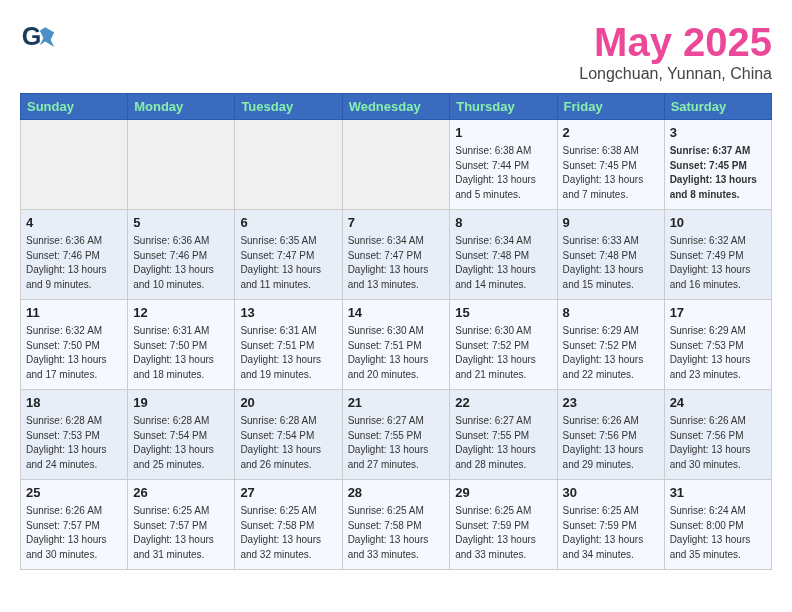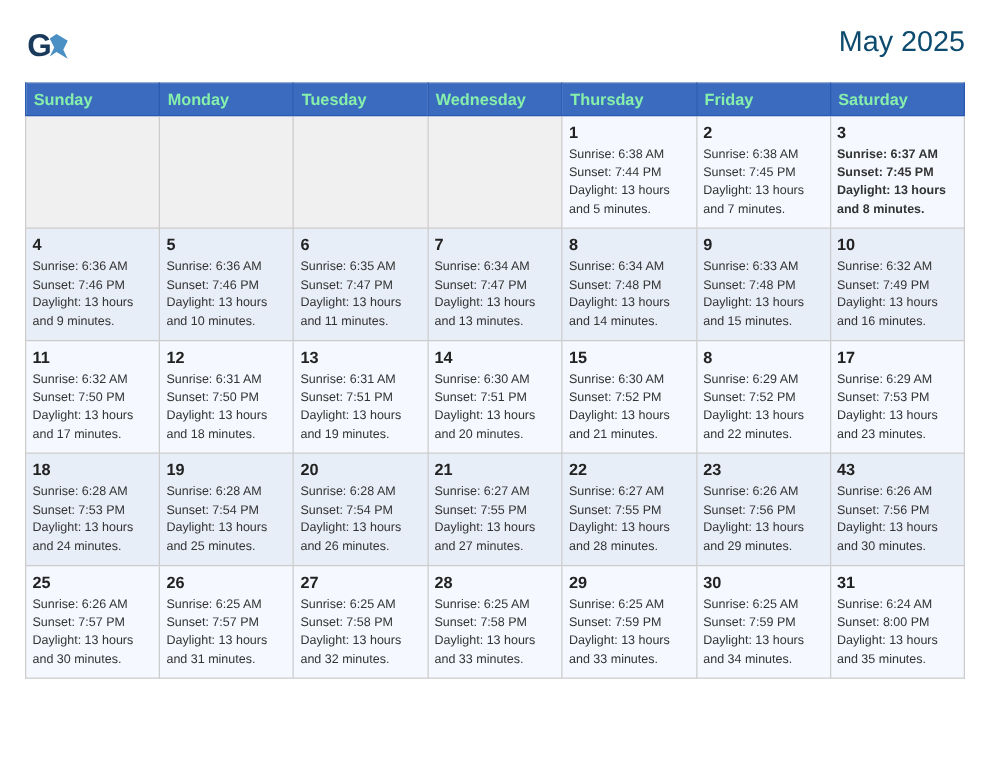--- a/index.html
+++ b/index.html
@@ -31,23 +31,23 @@
     }
     .logo-icon {
       width: 36px;
       height: 36px;
       margin-right: 4px;
     }
     .title-area {
       text-align: right;
     }
     .month-title {
-      font-size: 23px;
-      font-weight: normal;
-      color: #0c4a6e;
+      font-size: 40px;
+      font-weight: bold;
+      color: #ec4899;
     }
     .location-title {
       font-size: 16px;
       color: #444;
     }
     table {
       width: 100%;
       border-collapse: collapse;
       font-size: 11px;
     }
@@ -98,20 +98,21 @@
 
 <div class="header">
   <div class="logo">
     <svg class="logo-icon" viewBox="0 0 40 40">
       <text x="2" y="28" font-size="28" font-weight="bold" fill="#1a3a5c">G</text>
       <polygon points="28,8 38,14 34,22 38,30 28,24 22,28 26,20 22,12" fill="#4a90c4"></polygon>
     </svg>
   </div>
   <div class="title-area">
     <div class="month-title">May 2025</div>
+    <div class="location-title">Longchuan, Yunnan, China</div>
   </div>
 </div>
 
 <table>
   <thead>
     <tr id="header-row">
         <th>Sunday</th>
         <th>Monday</th>
         <th>Tuesday</th>
         <th>Wednesday</th>
@@ -287,21 +288,21 @@
 and 28 minutes.</div>
         </td>
         <td>
           <span class="day-num">23</span>
           <div class="day-info" style="white-space: pre-line;">Sunrise: 6:26 AM
 Sunset: 7:56 PM
 Daylight: 13 hours
 and 29 minutes.</div>
         </td>
         <td>
-          <span class="day-num">43</span>
+          <span class="day-num">24</span>
           <div class="day-info" style="white-space: pre-line;">Sunrise: 6:26 AM
 Sunset: 7:56 PM
 Daylight: 13 hours
 and 30 minutes.</div>
         </td>
       </tr>
       <tr>
         <td>
           <span class="day-num">25</span>
           <div class="day-info" style="white-space: pre-line;">Sunrise: 6:26 AM

